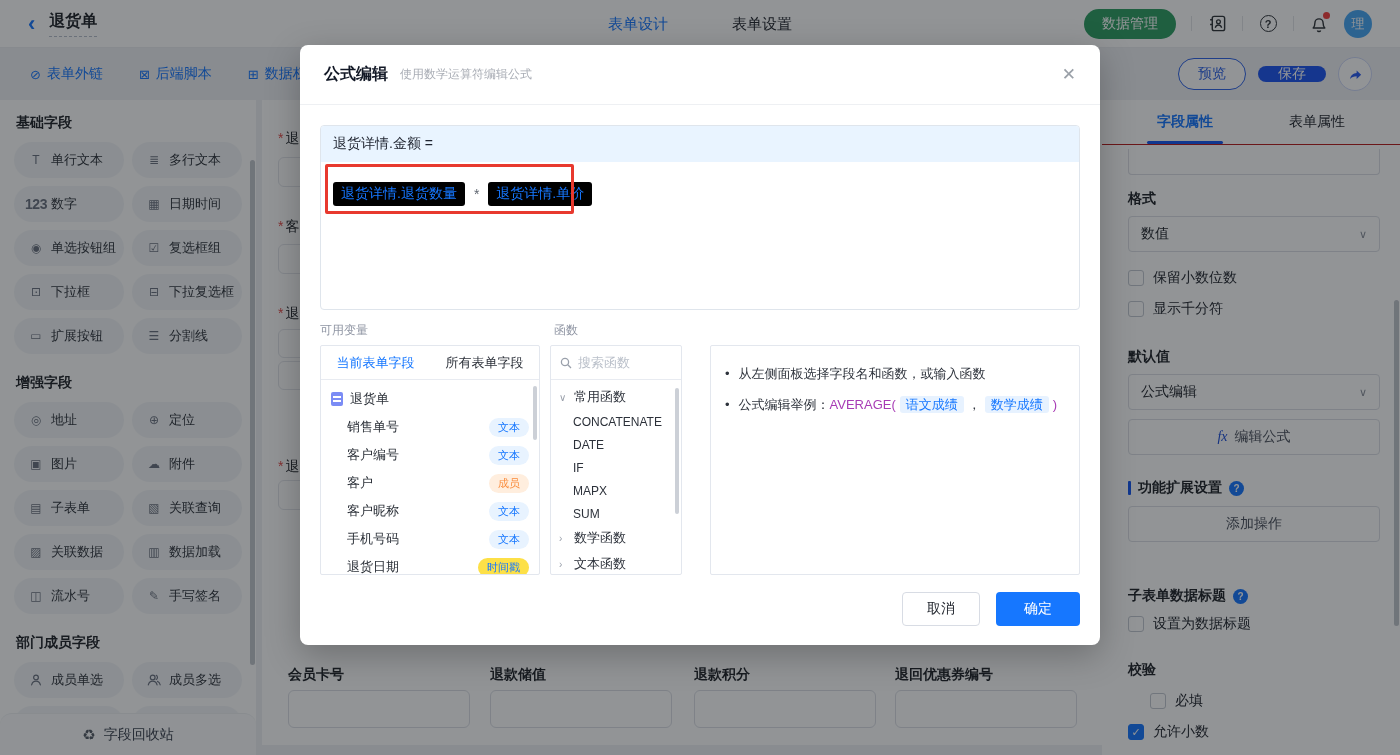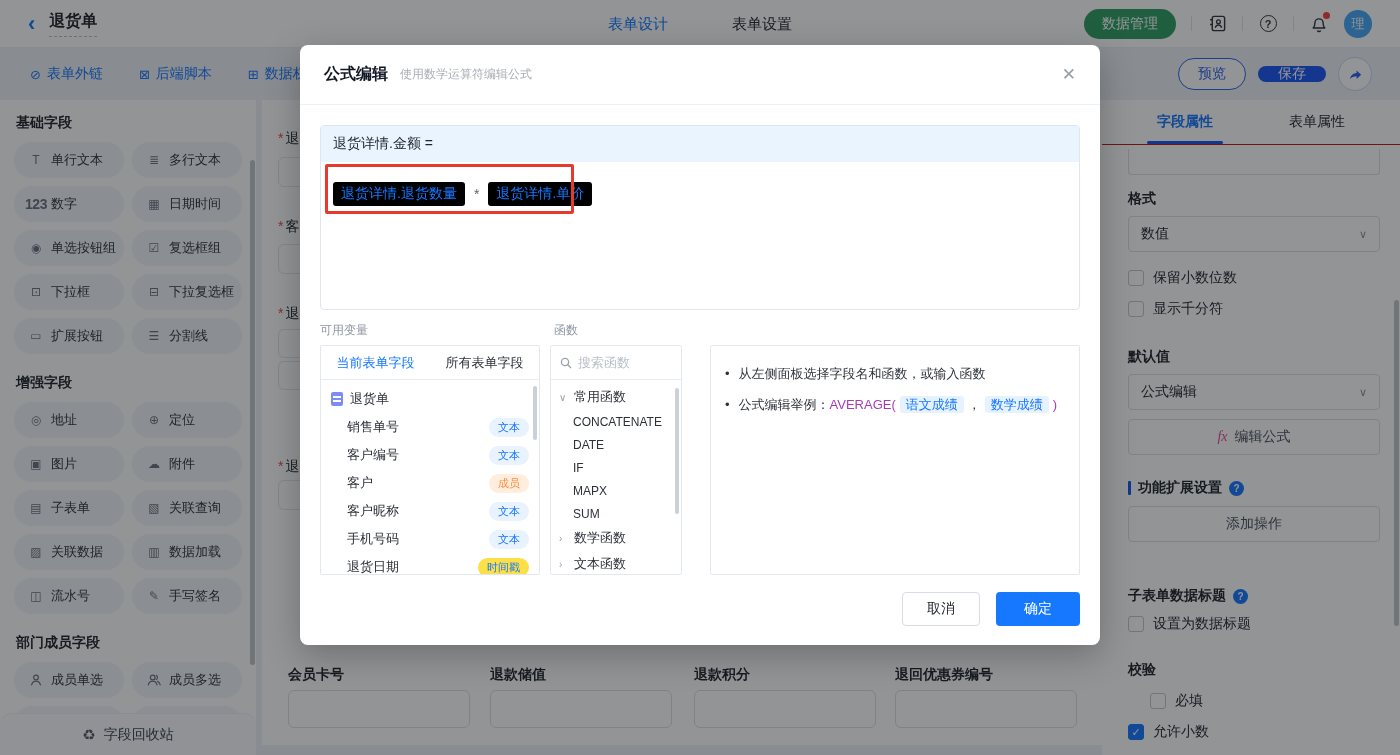--- a/index.html
+++ b/index.html
@@ -64,21 +64,21 @@
   .rtab.active{color:var(--primary);font-weight:700;}
   .rtab.active::after{content:"";position:absolute;left:50%;transform:translateX(-50%);bottom:0;width:76px;height:3px;background:#1456f0;border-radius:2px;}
   .r-partial{margin-top:4px;height:26px;border:1px solid #dcdfe6;border-radius:0 0 4px 4px;border-top:none;background:#fff;}
   .r-label{margin-top:15px;font-size:14px;font-weight:700;color:#1f2329;}
   .r-select{margin-top:8px;height:36px;border:1px solid #dcdfe6;border-radius:4px;display:flex;align-items:center;justify-content:space-between;padding:0 12px;font-size:14px;color:#23272e;cursor:pointer;background:#fff;}
   .sel-arrow{color:#8a909b;font-size:11px;}
   .cb-row{display:flex;align-items:center;gap:9px;font-size:14px;color:#23272f;cursor:pointer;}
   .cb-box{width:16px;height:16px;border:1px solid #c3c8d1;border-radius:3px;background:#fff;flex:none;display:flex;align-items:center;justify-content:center;}
   .cb-box.checked{background:var(--primary);border-color:var(--primary);color:#fff;font-size:11px;font-weight:700;}
   .r-btn{margin-top:9px;height:36px;border:1px solid #dcdfe6;border-radius:4px;background:#fff;display:flex;align-items:center;justify-content:center;gap:7px;font-size:14px;color:#4a505c;cursor:pointer;}
-  .fx{font-style:italic;font-family:"Liberation Serif","DejaVu Serif",serif;color:#ec4899;font-size:14px;}
+  .fx{font-style:italic;font-family:"Liberation Serif","DejaVu Serif",serif;color:#1d4ed8;font-size:14px;}
   .r-section{margin-top:24px;display:flex;align-items:center;gap:7px;font-size:14px;font-weight:700;color:#1f2329;}
   .blue-bar{width:3px;height:14px;background:#1456f0;border-radius:1px;}
   .q-ico{width:15px;height:15px;border-radius:50%;background:var(--primary);color:#fff;font-size:10px;font-weight:700;display:flex;align-items:center;justify-content:center;cursor:pointer;}
 
   
   .sb{position:absolute;width:5px;border-radius:3px;background:#c2c6cd;z-index:5;}
 
   
   .overlay{position:absolute;inset:0;background:rgba(13,17,23,.45);z-index:50;}
   .modal{position:absolute;left:300px;top:45px;width:800px;height:600px;background:#fff;border-radius:8px;box-shadow:0 10px 34px rgba(0,0,0,.25);z-index:60;}

